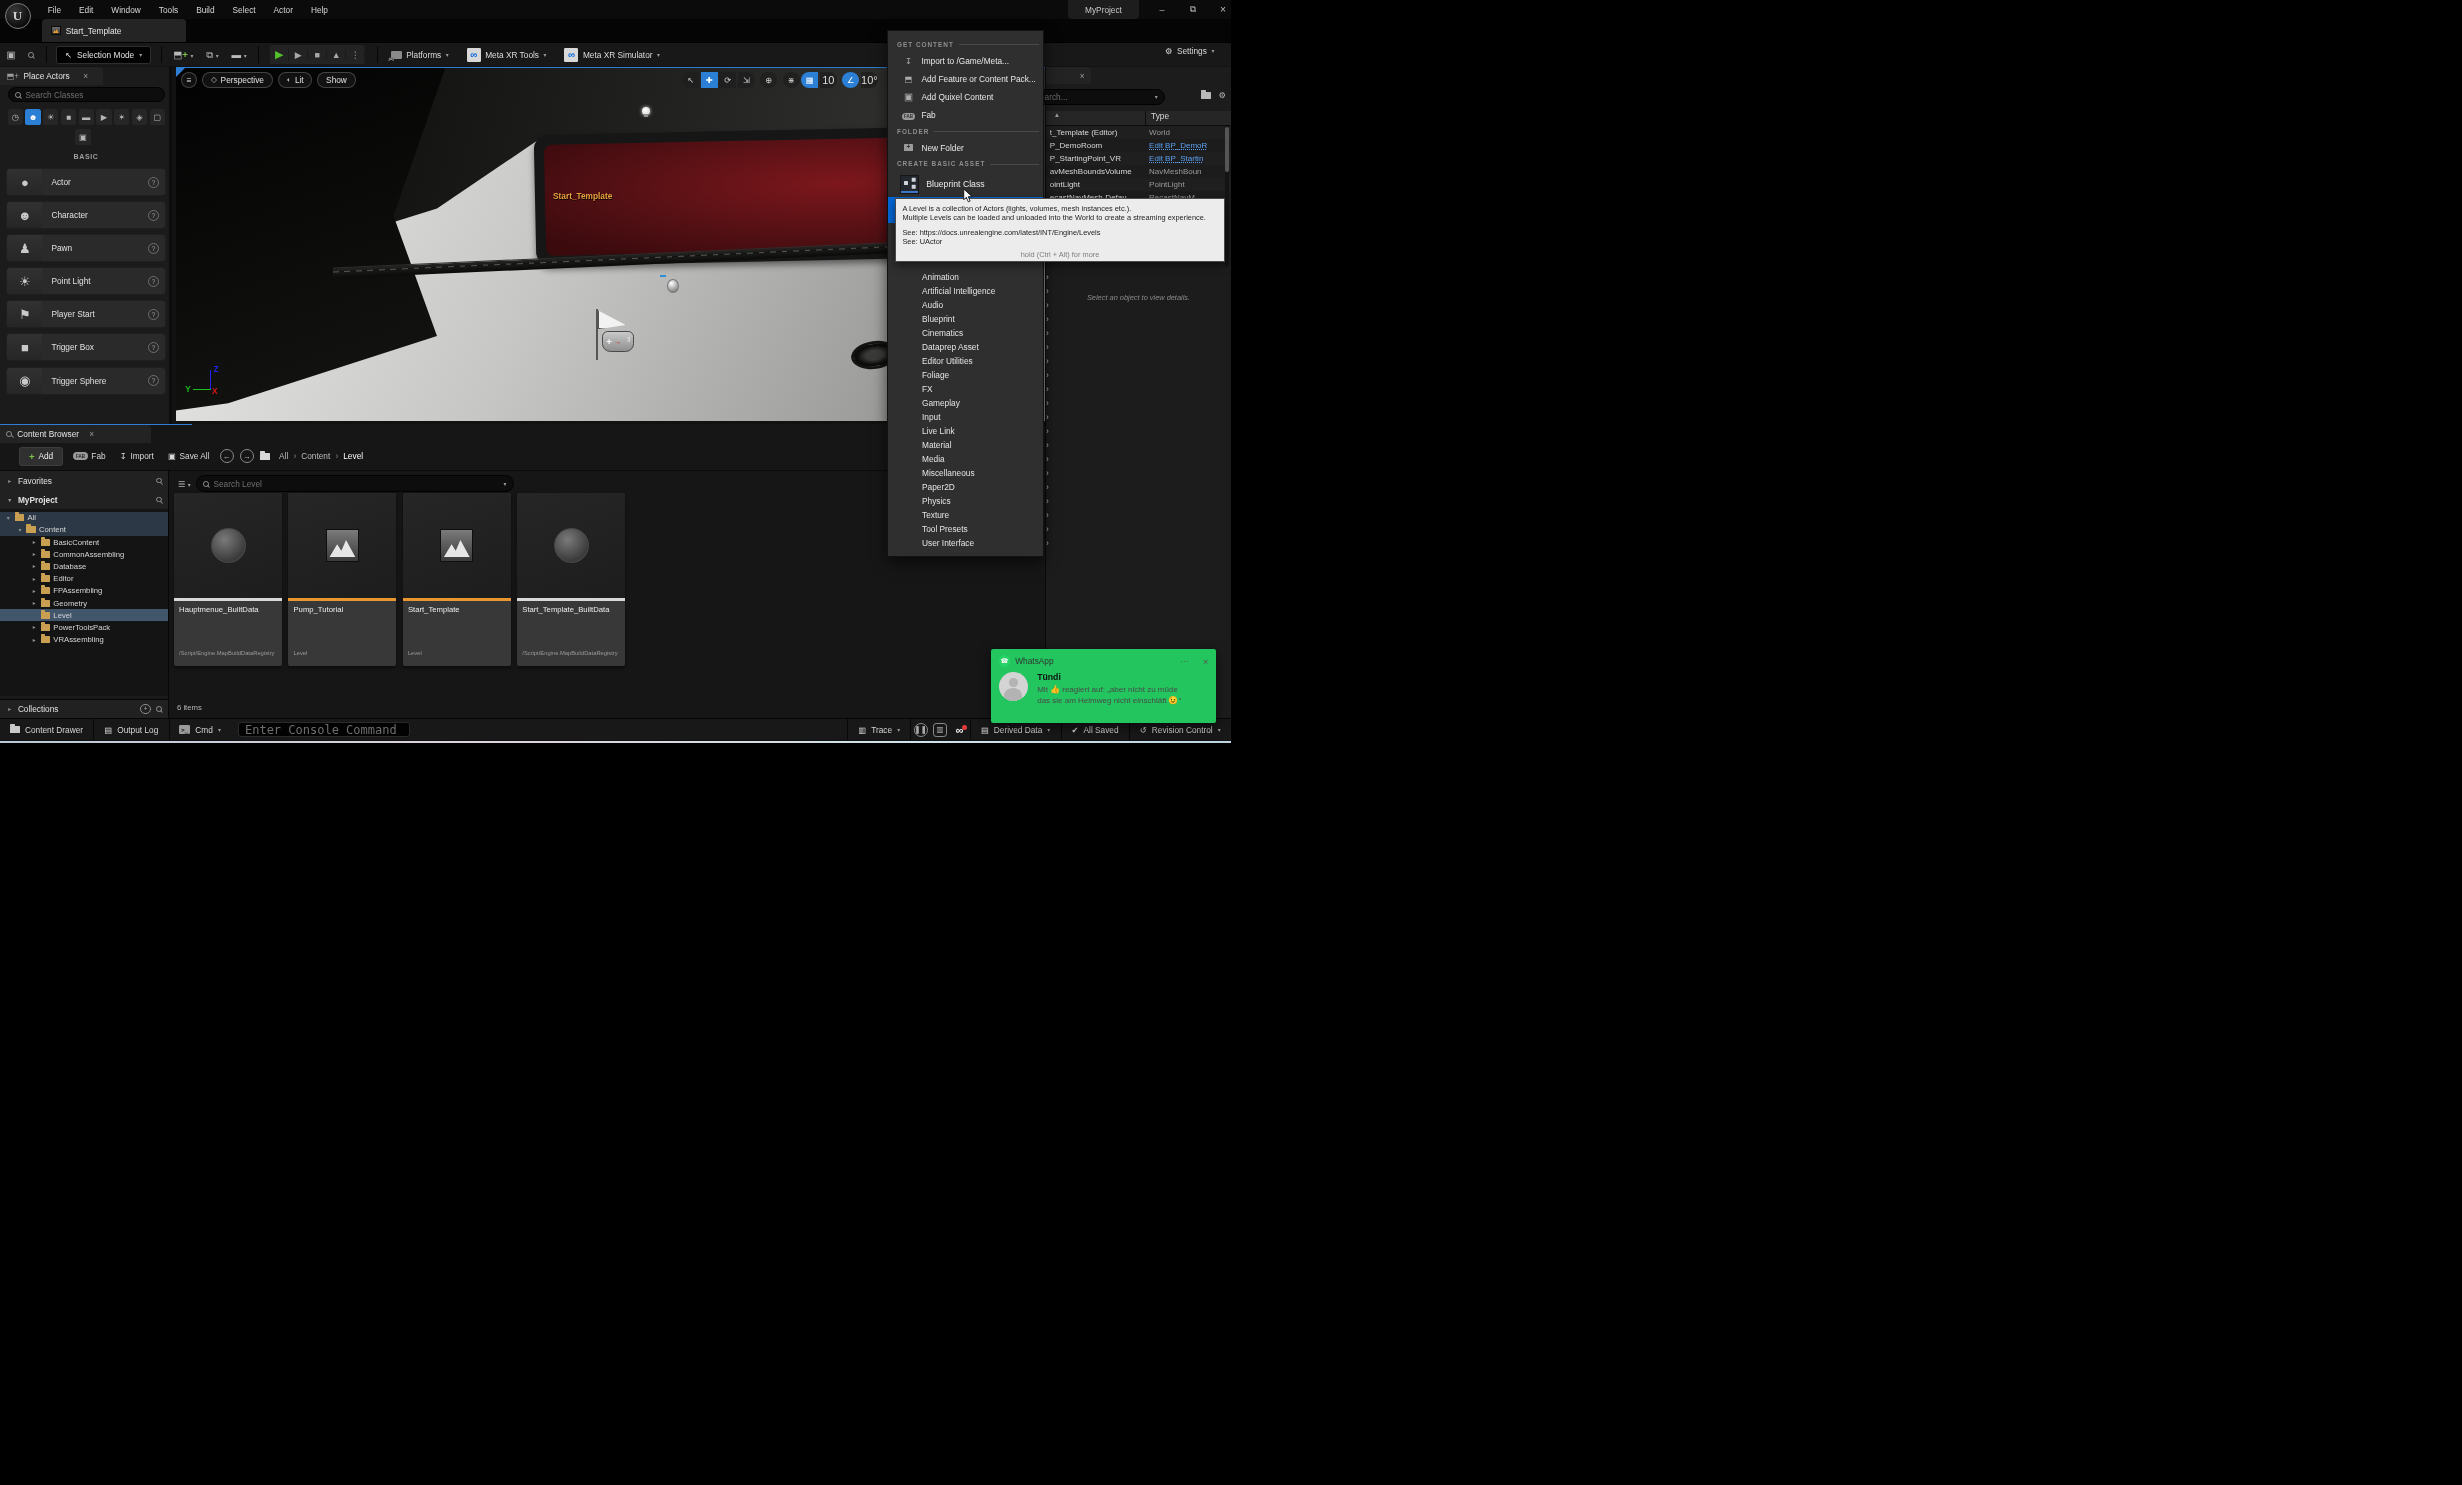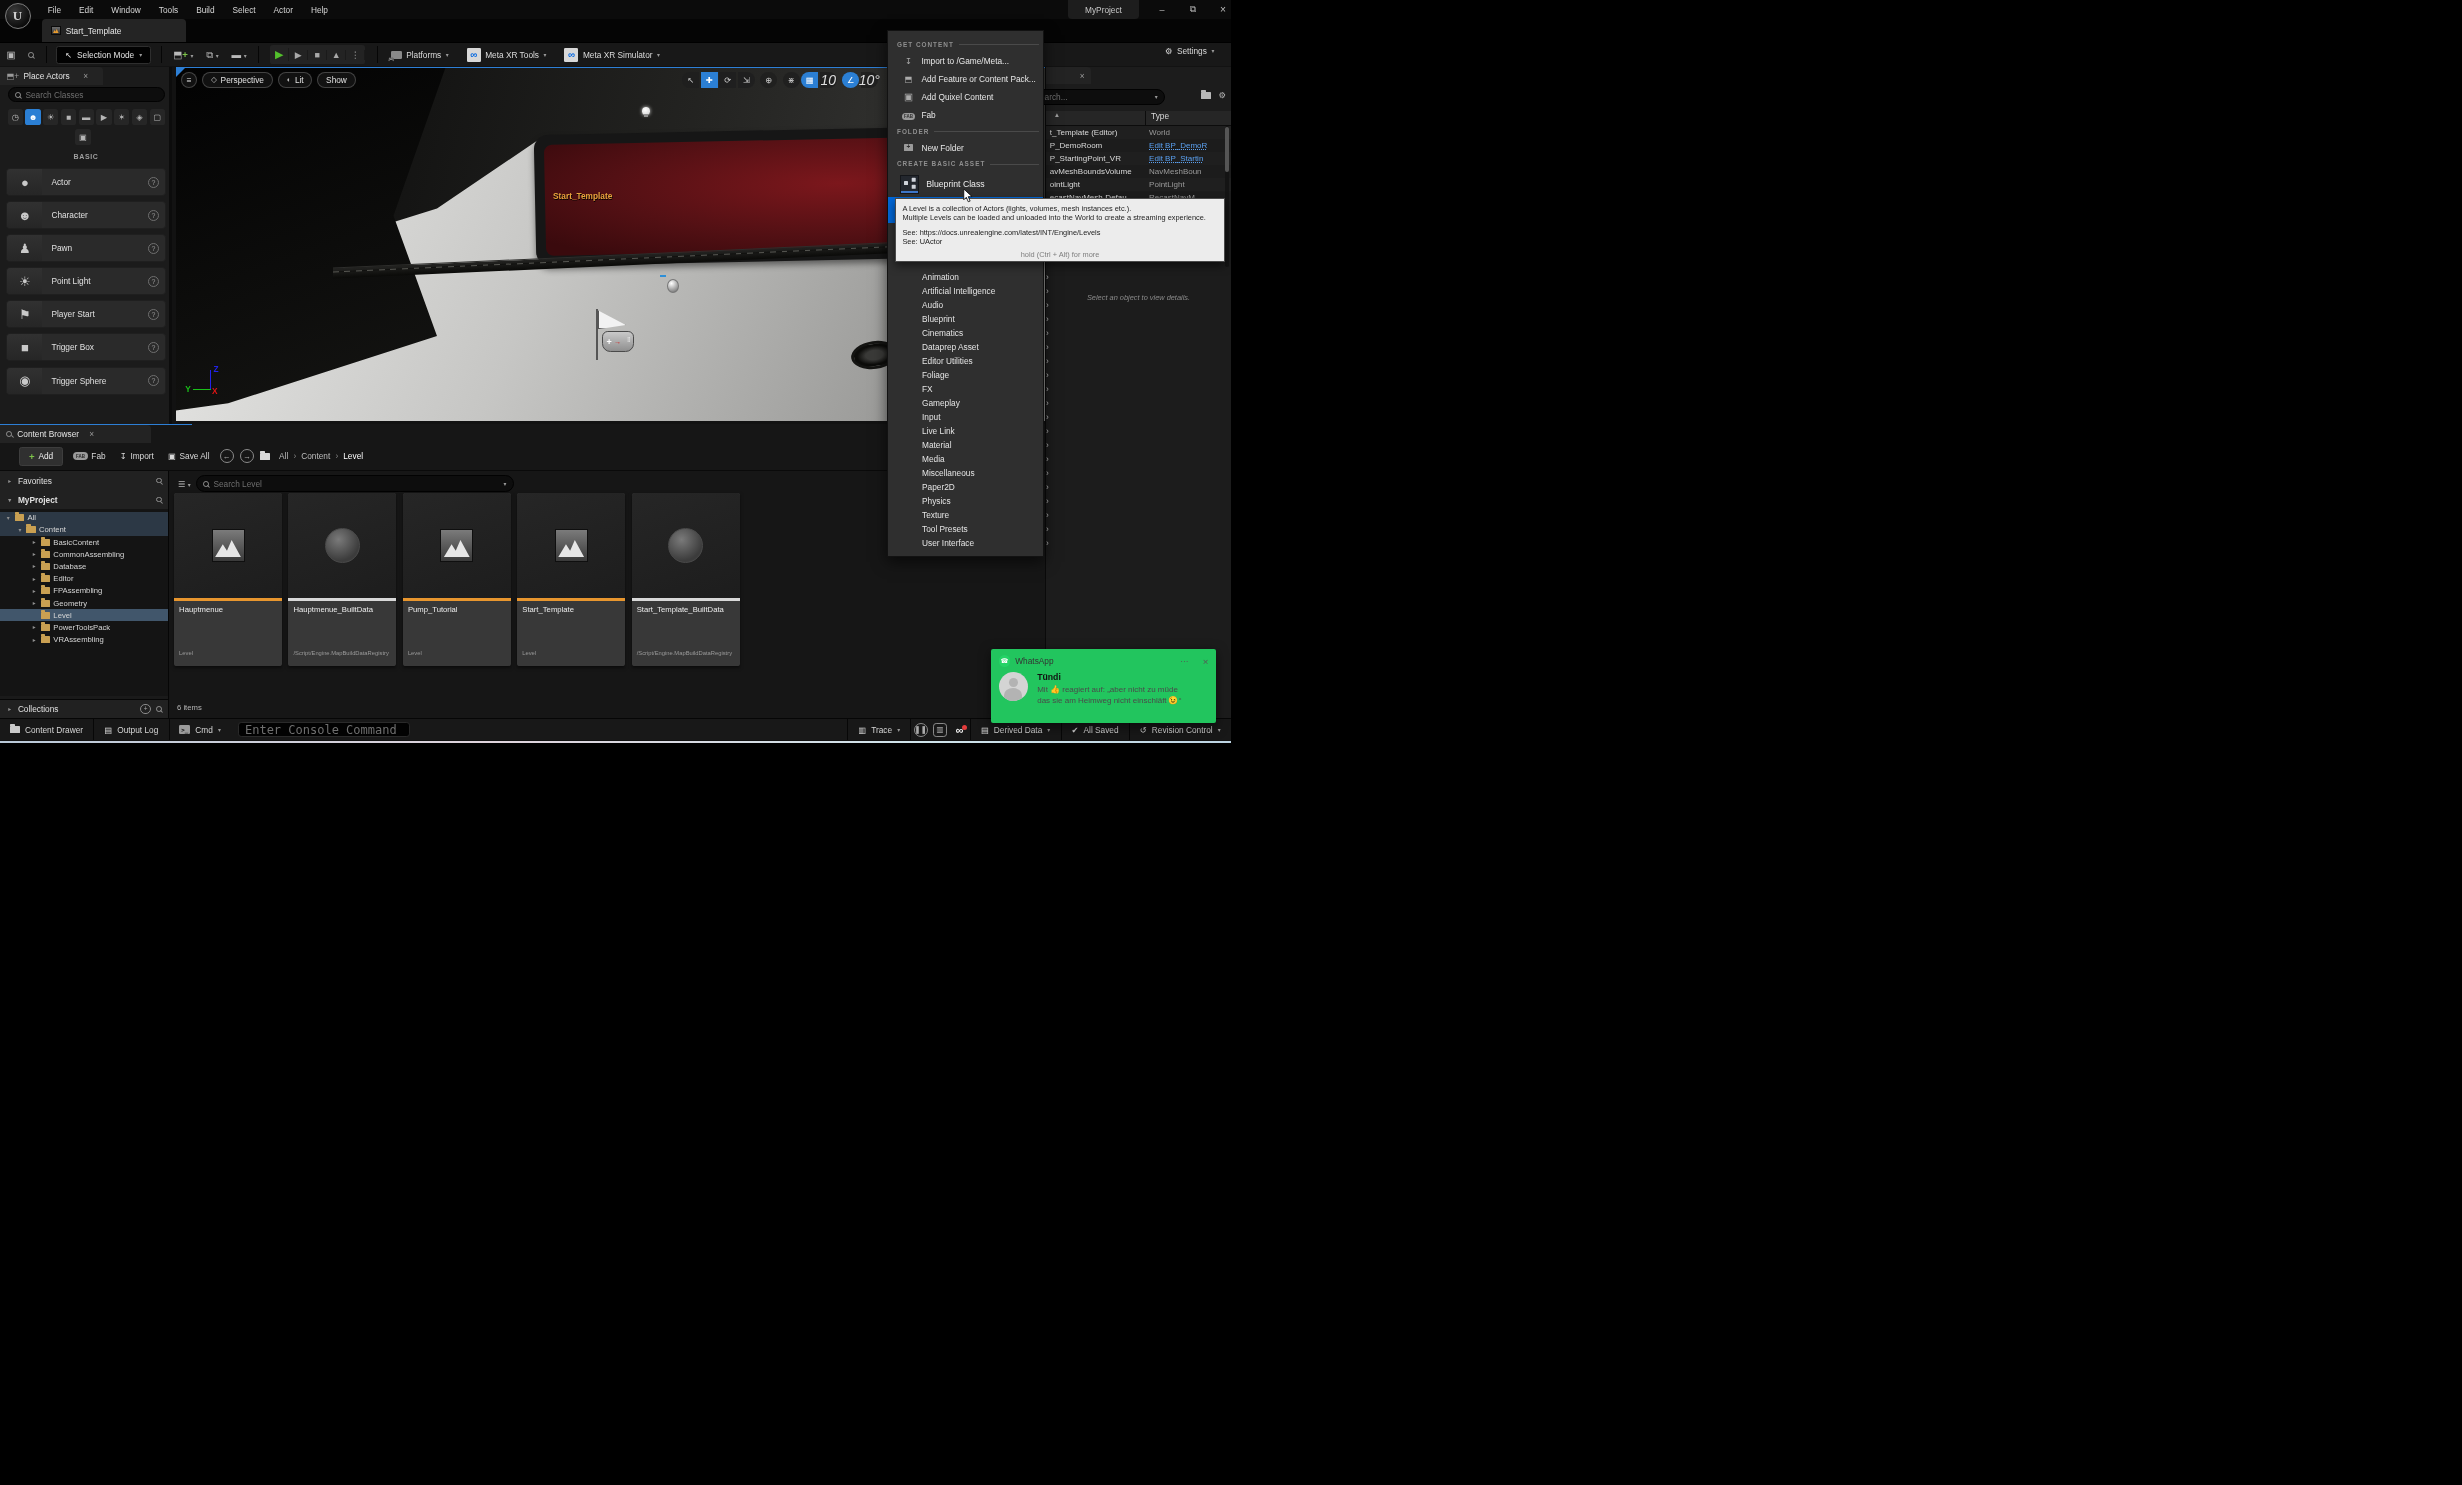--- a/index.html
+++ b/index.html
@@ -115,21 +115,21 @@
   #vp-corner{ position:absolute; left:0; top:0; border-left:10.3px solid #2d7fd6; border-bottom:10.3px solid transparent; }
   #vp-bar{ position:absolute; left:5.1px; top:4.5px; display:flex; gap:5.1px; align-items:center; }
   .vpill{ height:16px; background:rgba(22,22,22,.78); border:0.6px solid rgba(110,110,110,.55); border-radius:8.3px;
           display:flex; align-items:center; gap:3.8px; padding:0 7.7px; color:#e2e2e2; }
   .vpill .ic{ color:#b9b9b9; font-size:7.7px; }
   #vp-tools{ position:absolute; right:168px; top:4.5px; display:flex; gap:1.3px; align-items:center; }
   .vt{ width:17.3px; height:16px; background:rgba(30,30,30,.82); color:#cfcfcf; display:inline-flex; align-items:center;
        justify-content:center; font-size:8.3px; }
   .vt:first-child{ border-radius:8.3px 0 0 8.3px; }
   .vt.on{ background:#2b7fd4; color:#fff; }
-  .vt.txt{ font-size:14px; color:#dedede;font-style:italic; }
+  .vt.txt{ font-size:11px; color:#dedede; }
   .vt.rnd-l{ border-radius:8.3px 0 0 8.3px; } .vt.rnd-r{ border-radius:0 8.3px 8.3px 0; }
   .vt.solo{ border-radius:50%; margin-left:3.8px; }
 
   
   #cbrowser{ left:0; top:424px; width:1045px; height:294px; background:#161616; }
   #cb-blue{ position:absolute; left:0; top:0; width:192px; height:1.3px; background:#2d7fd6; }
   #cb-tab{ position:absolute; left:0; top:1.3px; width:151px; height:17.3px; background:#232323; border-radius:0 3.8px 0 0;
            display:flex; align-items:center; gap:5.1px; padding-left:6.4px; color:#e4e4e4; }
   #cb-toolbar{ position:absolute; left:0; top:18.6px; width:100%; height:28px; display:flex; align-items:center; gap:6.4px;
            padding-left:19px; border-bottom:0.6px solid #0a0a0a; }
@@ -603,29 +603,20 @@
     <div id="cb-filter">
       <span style="color:#b5b5b5">☰ <span class="chev">▾</span></span>
       <div class="search-pill" id="cb-search">
         <span class="mag"></span>
         <input style="flex: 1 1 0%;" placeholder="Search Level">
         <span class="chev">▾</span>
       </div>
     </div>
     <div id="tiles">
 
-        <div class="tile level">
-          <div class="thumb">
-            <span class="thumb-mtn"></span>
-
-          </div>
-          <div class="stripe"></div>
-          <div class="tname">Hauptmenue</div>
-          <div class="ttype">Level</div>
-        </div>
 
         <div class="tile built">
           <div class="thumb">
 
             <span class="thumb-sphere"></span>
           </div>
           <div class="stripe"></div>
           <div class="tname">Hauptmenue_BuiltData</div>
           <div class="ttype">/Script/Engine.MapBuildDataRegistry</div>
         </div>

